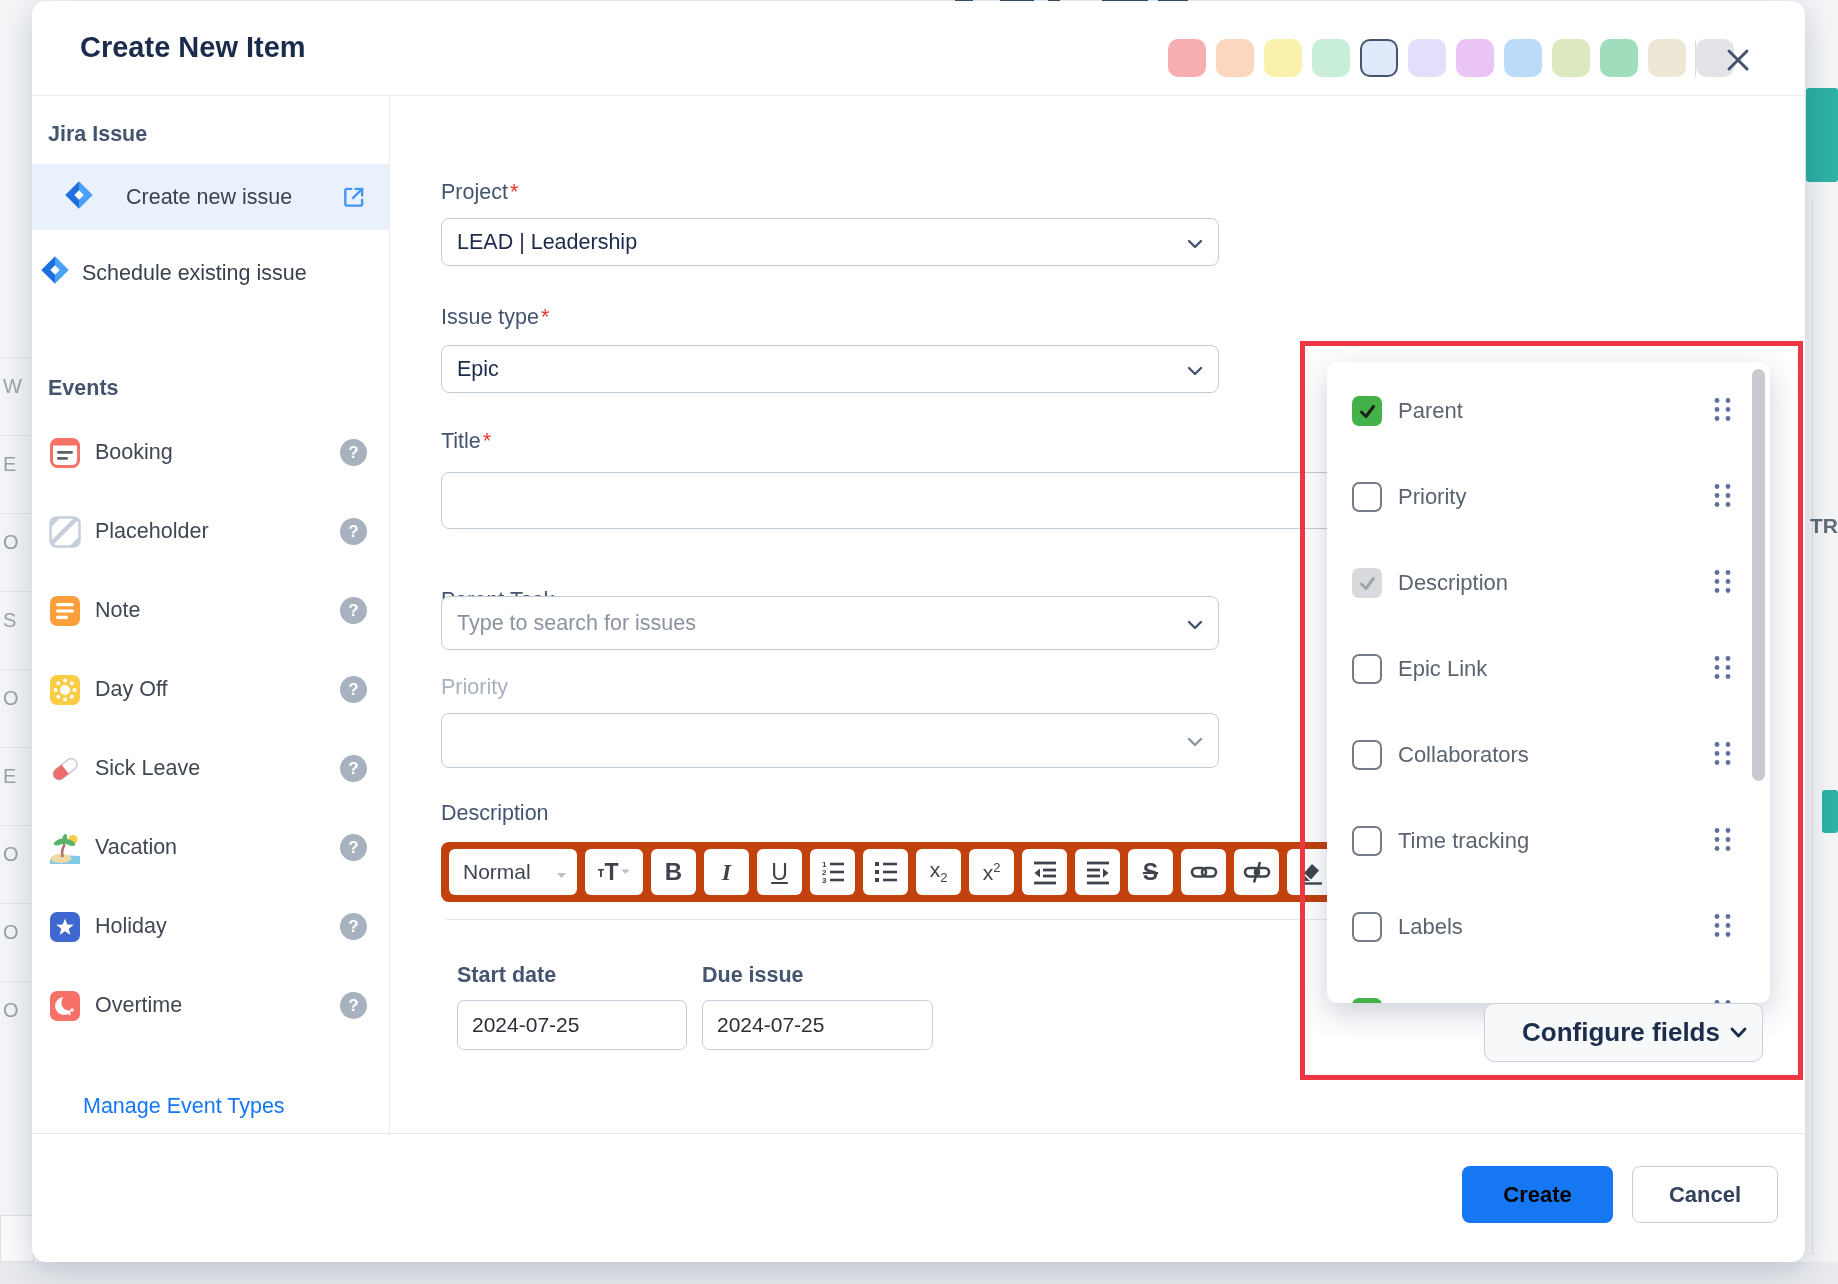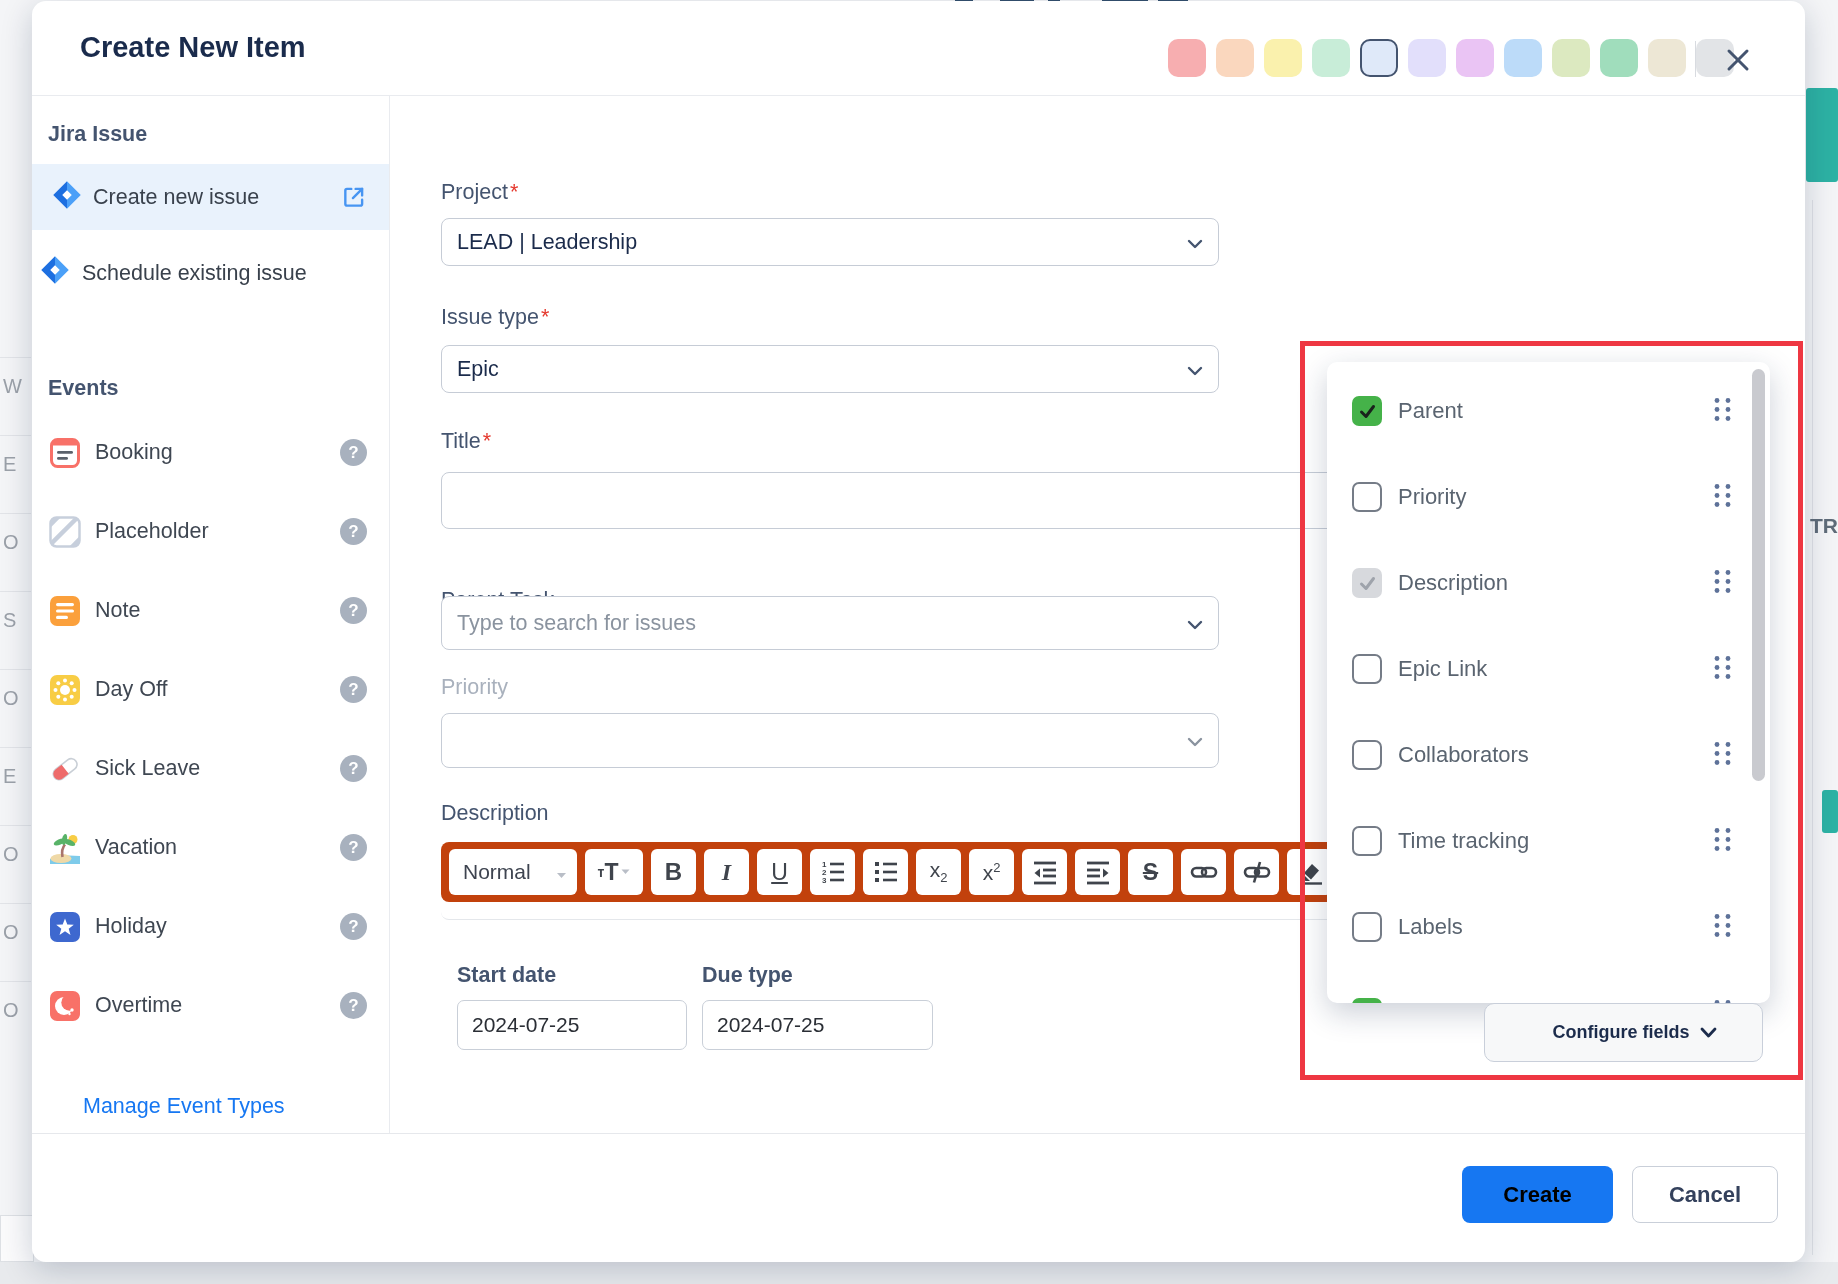--- a/index.html
+++ b/index.html
@@ -24,21 +24,21 @@
   .swatch-row{position:absolute;left:1136px;top:38px;display:flex;gap:10px;}
   .swatch{width:38px;height:38px;border-radius:10px;box-sizing:border-box;cursor:pointer;}
   .swatch.selected{border:2.5px solid #44546F;}
   .hdr-divider{position:absolute;left:1663px;top:40px;width:1px;height:36px;background:#D8DBE0;}
   .close-x{position:absolute;left:1686px;top:39px;width:40px;height:40px;display:flex;align-items:center;justify-content:center;cursor:pointer;}
 
   
   .sidebar{position:absolute;left:0;top:95px;width:358px;height:1038px;border-right:1px solid #E9EBEF;box-sizing:border-box;}
   .side-heading{position:absolute;left:16px;font-size:21.5px;font-weight:700;color:#44546F;}
   .jira-item-selected{position:absolute;left:0;top:68px;width:100%;height:66px;background:#E9F2FC;
-      display:flex;align-items:center;padding-left:20px;box-sizing:border-box;cursor:pointer;}
+      display:flex;align-items:center;padding-left:32px;box-sizing:border-box;cursor:pointer;gap:21px;}
   .jira-item-selected .lbl{margin-left:11px;font-size:21.5px;color:#39414C;}
   .ext-icon{margin-left:auto;margin-right:22px;width:26px;height:26px;}
   .jira-item-wrap{position:absolute;left:8px;top:159px;width:300px;font-size:21.5px;color:#39414C;line-height:36px;cursor:pointer;}
   .jira-item-wrap .jicon{display:inline-block;vertical-align:-5px;margin-right:12px;}
   .event-list{position:absolute;left:0;top:317px;width:100%;}
   .event-row{height:79px;display:flex;align-items:center;padding-left:16px;box-sizing:border-box;cursor:pointer;}
   .evt-icon{width:34px;height:34px;flex:0 0 34px;}
   .event-row .lbl{margin-left:13px;font-size:21.5px;color:#3F4752;}
   .help{margin-left:auto;margin-right:22px;width:27px;height:27px;border-radius:50%;background:#A8B1BE;
         color:#fff;font-size:17px;font-weight:700;display:flex;align-items:center;justify-content:center;}
@@ -91,21 +91,21 @@
             display:flex;align-items:center;justify-content:center;cursor:pointer;}
   .fp-check.unchecked{background:#fff;border:2px solid #757C87;}
   .fp-check.checked{background:#45B249;}
   .fp-check.checked-disabled{background:#D7D9DD;}
   .fp-row .lbl{margin-left:16px;font-size:22px;color:#5A6470;}
   .fp-handle{margin-left:auto;margin-right:37px;cursor:grab;}
   .fp-scrollbar{position:absolute;right:5px;top:7px;width:13px;height:412px;background:#C9CACF;border-radius:7px;z-index:41;cursor:pointer;}
   .configure-btn{position:absolute;left:1452px;top:1002px;width:279px;height:59px;background:#F7F8F9;
                  border:1.5px solid #C9CFDA;border-radius:10px;box-sizing:border-box;z-index:45;
                  display:flex;align-items:center;justify-content:center;gap:10px;cursor:pointer;
-                 font-size:18px;font-weight:700;color:#1C2C4C;padding-left:22px;}
+                 font-size:26px;font-weight:700;color:#1C2C4C;padding-left:22px;}
 
   .red-annotation{position:absolute;left:1300px;top:341px;width:503px;height:739px;border:5px solid #EE3742;
                   box-sizing:border-box;z-index:60;pointer-events:none;}
 </style>
 </head>
 <body>
 
 <div class="canvas">
 
   <div>
@@ -464,21 +464,21 @@
               <line x1="6" y1="24.5" x2="26" y2="24.5" stroke="#3F444C" stroke-width="2.4"></line>
             </svg>
         </div>
       </div>
       <div class="editor-strip"></div>
 
       <div class="date-label" style="left:425px;">Start date</div>
       <div class="date-input" style="left:425px;width:230px;">
         <span>2024-07-25</span>
       </div>
-      <div class="date-label" style="left:670px;">Due type</div>
+      <div class="date-label" style="left:670px;">Due issue</div>
       <div class="date-input" style="left:670px;width:231px;">
         <span>2024-07-25</span>
       </div>
     </div>
 
     <div class="footer-divider"></div>
     <div class="btn-create">Create</div>
     <div class="btn-cancel">Cancel</div>
 
     <div class="fields-panel">

